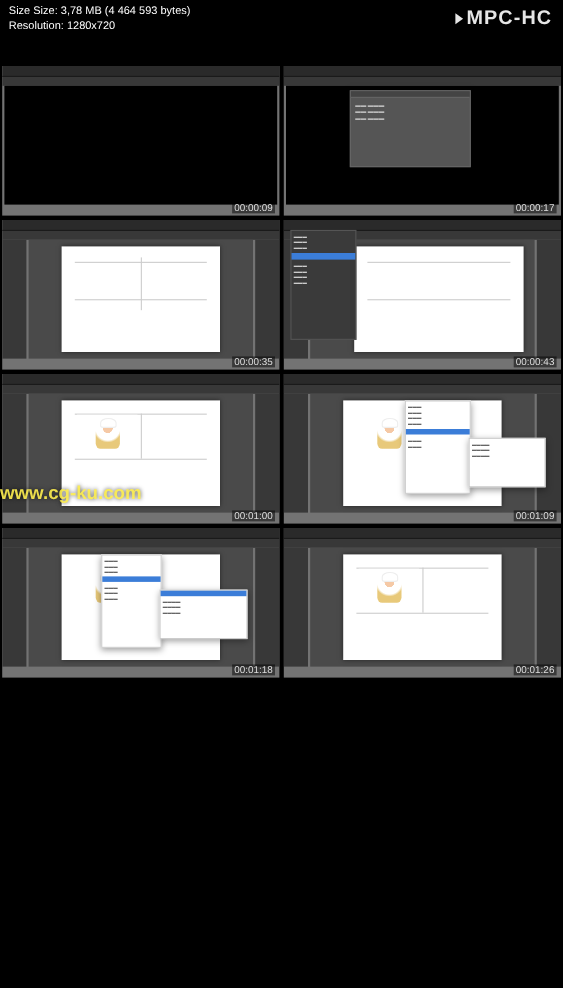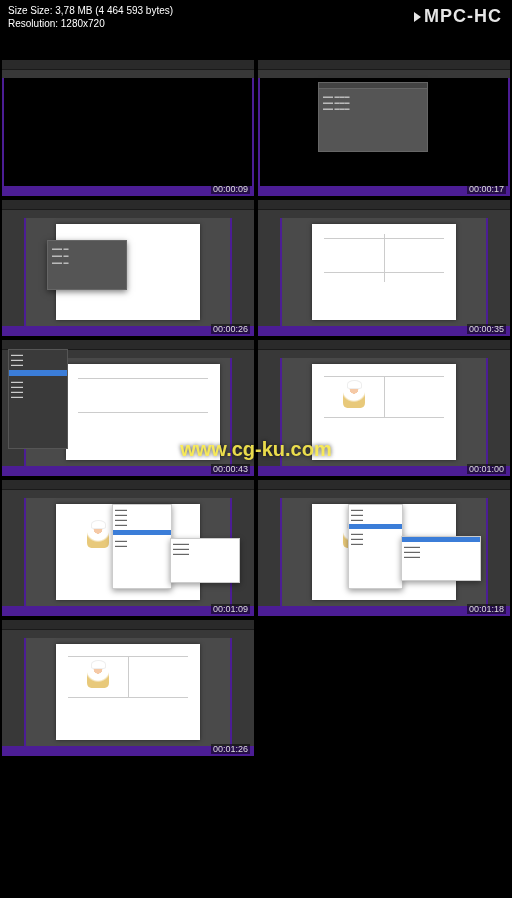--- a/index.html
+++ b/index.html
@@ -43,21 +43,21 @@
 .grid {
   position: absolute;
   top: 58px; left: 0; right: 0; bottom: 0;
   display: grid;
   grid-template-columns: 1fr 1fr;
   grid-template-rows: repeat(6, 1fr);
   gap: 4px;
   padding: 2px;
 }
 .thumb {
-  background: #4c1d95;
+  background: #737373;
   position: relative;
   overflow: hidden;
 }
 .thumb .menubar {
   height: 10px;
   background: #2a2a2a;
   border-bottom: 1px solid #1a1a1a;
 }
 .thumb .toolbar {
   height: 8px;
@@ -146,22 +146,21 @@
   top: 8%; left: 38%;
   width: 24%; height: 18%;
   background: #fff;
   border-radius: 50% 50% 20% 20%;
   border: 1px solid #eee;
 }
 .watermark {
   position: absolute;
   top: 50%; left: 0; right: 0;
   transform: translateY(-50%);
-  text-align: center;
-  font-size: 20px;
+  font-size: 17px;
   font-weight: bold;
   color: rgba(255, 240, 80, 0.9);
   text-shadow: 0 0 4px rgba(0,0,0,0.7);
   z-index: 20;
   pointer-events: none;
 }
 .table-line-h {
   position: absolute;
   left: 8%; right: 8%;
   height: 1px;
@@ -205,33 +204,20 @@
       <div style="height:6px;border-bottom:1px solid #666;background:#444;"></div>
       <div style="padding:4px;font-size:5px;color:#bbb;line-height:6px;">
         <div>▬▬ ▬▬▬</div>
           <div>▬▬ ▬▬▬</div>
           <div>▬▬ ▬▬▬</div>
       </div>
     </div>
     <div class="timestamp">00:00:17</div>
   </div>
 
-  <div class="thumb">
-    <div class="menubar"></div>
-    <div class="toolbar"></div>
-    <div class="side-left"></div>
-    <div class="side-right"></div>
-    <div class="canvas">
-      <div class="doc" style="top:6px; left:30px; right:30px; bottom:6px;"></div>
-    </div>
-    <div class="dialog-dark" style="top:40px; left:45px; width:80px; height:50px;">
-      <div style="padding:4px;font-size:5px;color:#bbb;line-height:7px;">▬▬ ▬<br>▬▬ ▬<br>▬▬ ▬</div>
-    </div>
-    <div class="timestamp">00:00:26</div>
-  </div>
 
   <div class="thumb">
     <div class="menubar"></div>
     <div class="toolbar"></div>
     <div class="side-left"></div>
     <div class="side-right"></div>
     <div class="canvas">
       <div class="doc" style="top:6px; left:30px; right:30px; bottom:6px;">
         <div class="table-line-h" style="top:15%"></div>
         <div class="table-line-h" style="top:50%"></div>

